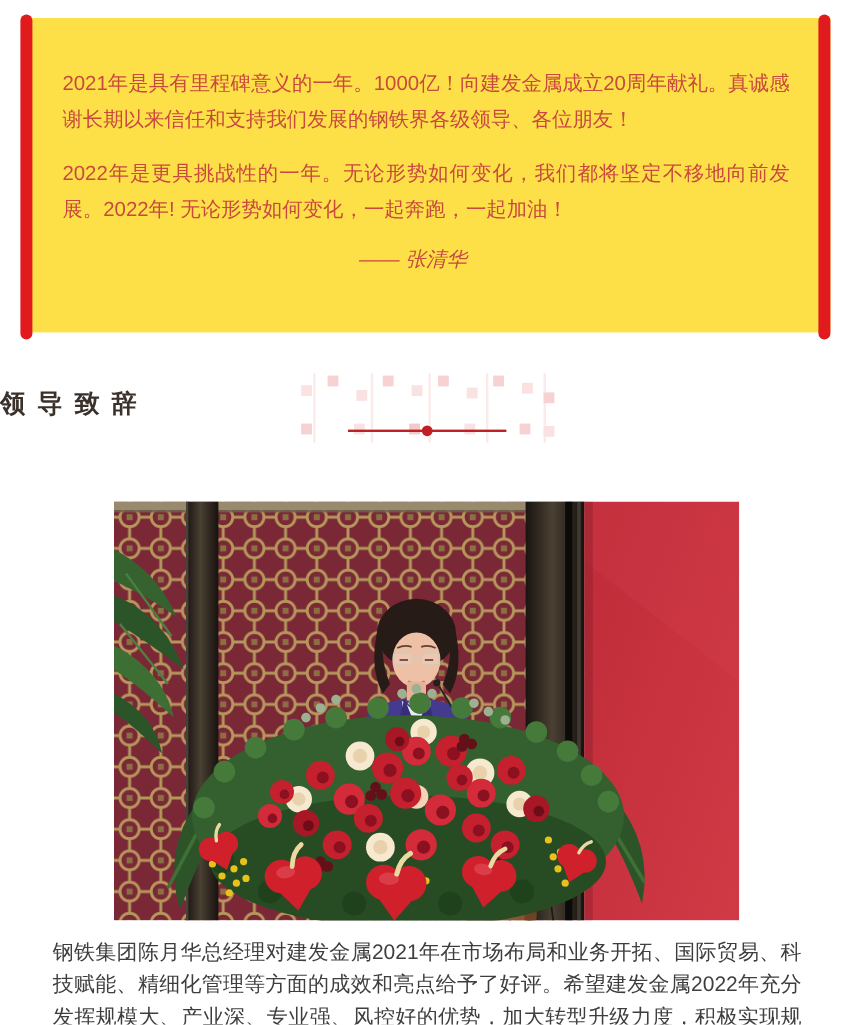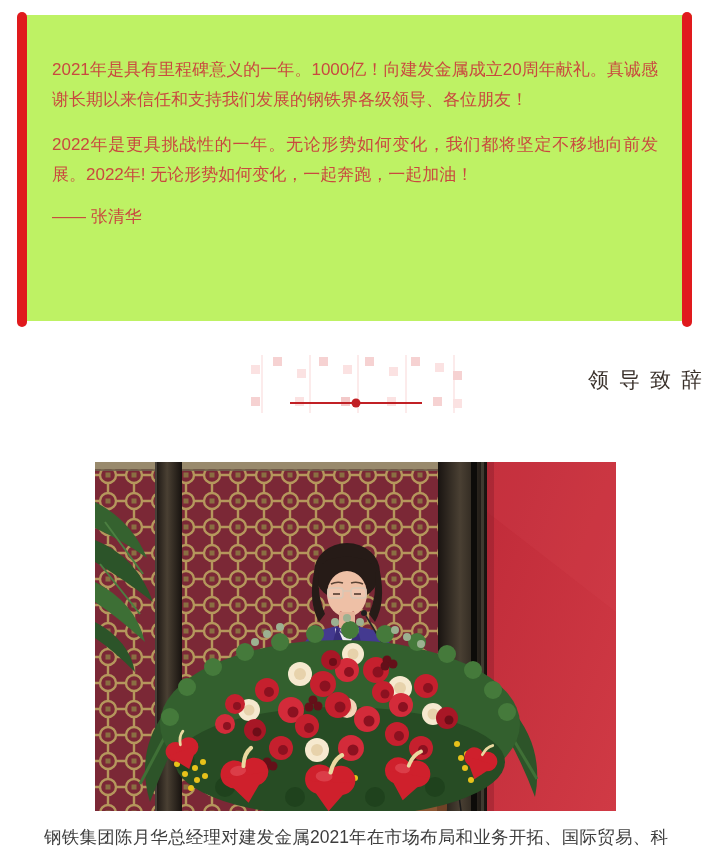--- a/index.html
+++ b/index.html
@@ -9,22 +9,22 @@
     margin:0 auto;
     background:#ffffff;
     overflow:hidden;
     font-family:"Liberation Sans","DejaVu Sans",sans-serif;
   }
 
   
   .quote-wrap{position:relative;margin:15px 20px 0 20px;}
   .quote-box{
     position:relative;
-    background:#bef264;
-    height:306px;
+    background:#fde047;
+    height:262px;
     box-sizing:border-box;
     padding:40px 34px 0 32px;
   }
   .accent-bar{
     position:absolute;
     width:10px;top:-3px;bottom:-6px;
     background:#e01a1d;
     border-radius:6px;
     z-index:2;
   }
@@ -32,39 +32,40 @@
   .accent-bar.right{right:0;}
   .quote-box p{
     margin:0 0 15px 0;
     font-size:17px;
     line-height:30px;
     color:#c9493f;
     text-align:justify;
   }
   .quote-signature{
     margin-top:5px;
-    text-align:left;
+    text-align:center;
     font-size:17px;
     color:#c9493f;
     padding-right:22px;
+    font-style:italic;
   }
 
   
   .section-header{position:relative;height:60px;margin-top:34px;}
   .deco-pattern{
     position:absolute;left:50%;top:0;transform:translateX(-50%);
     width:218px;height:58px;z-index:0;
   }
   .deco-pattern .dline{position:absolute;top:0;bottom:0;width:2px;background:#fcebeb;}
   .deco-pattern .dsq{position:absolute;width:9px;height:9px;}
   .section-title{
     position:relative;z-index:1;
     margin:0;padding-top:11px;
-    text-align:right;
-    font-size:21px;font-weight:normal;
+    text-align:left;
+    font-size:21px;font-weight:bold;
     letter-spacing:10px;
     color:#3a312b;
   }
   .title-underline{
     position:relative;z-index:1;
     width:132px;height:2px;
     background:#c12025;
     margin:8px auto 0 auto;
   }
   .underline-dot{

